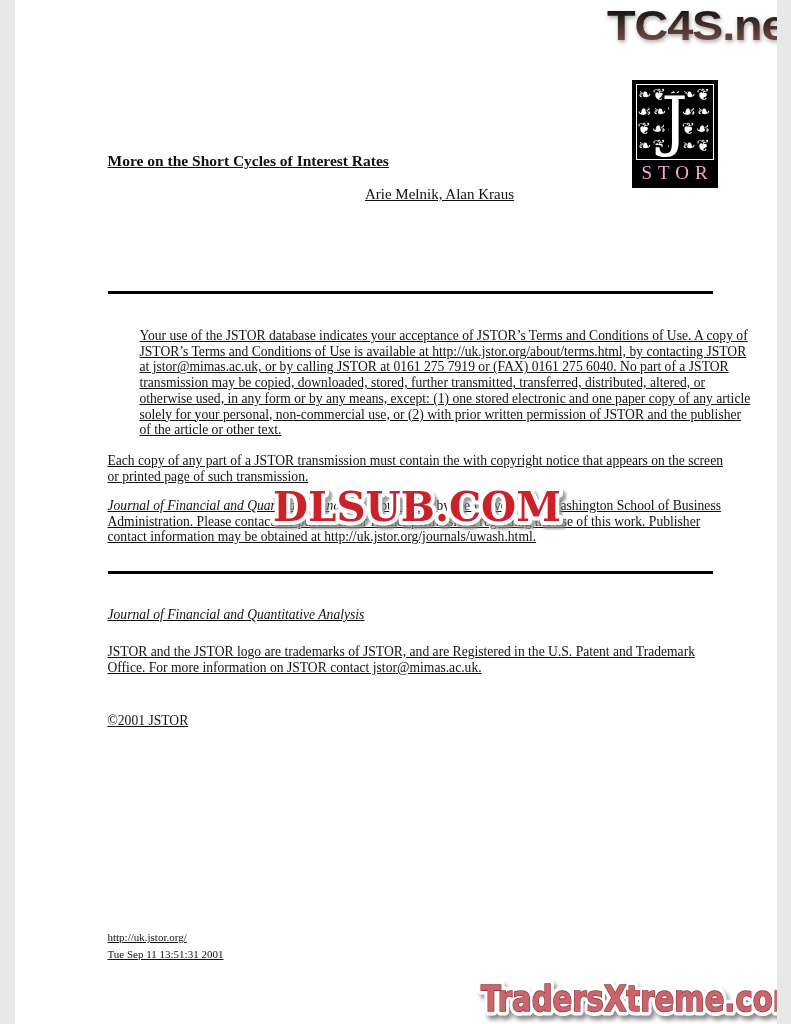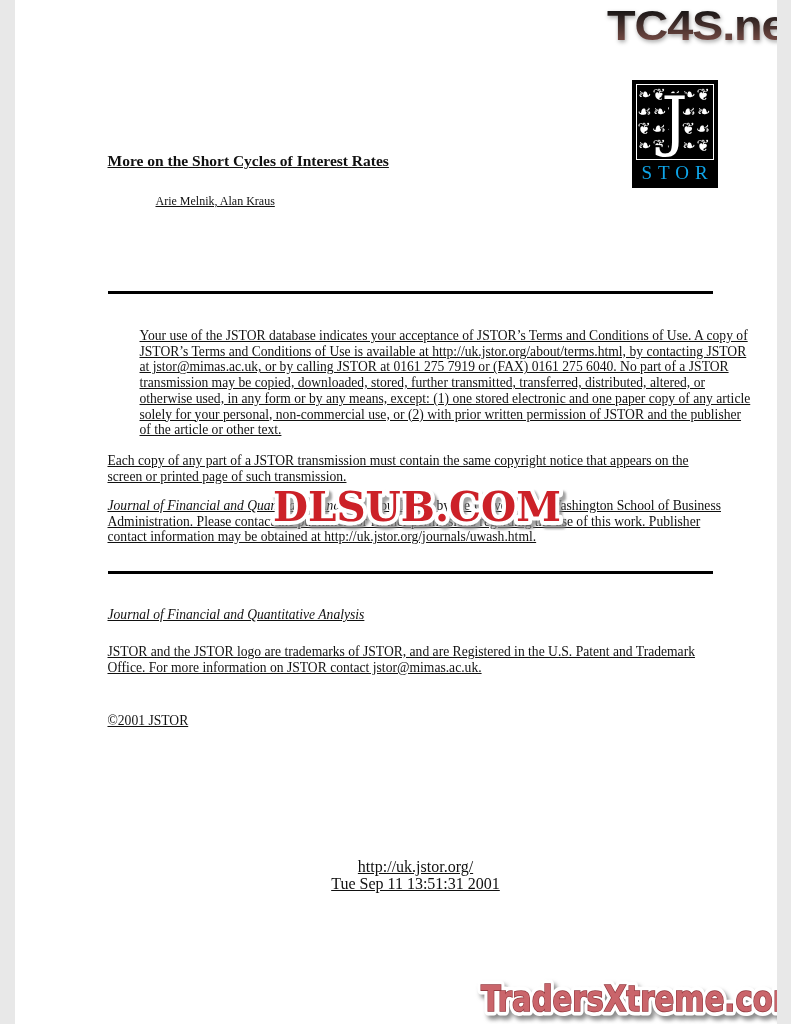--- a/index.html
+++ b/index.html
@@ -27,40 +27,40 @@
     word-break: break-all; letter-spacing: 1px; text-align: center; padding-top: 1px;
   }
   .logo-j {
     position: absolute; left: 50%; top: 50%; transform: translate(-50%,-52%);
     color: #fff; font-family: "DejaVu Serif", serif; font-size: 66px; line-height: 66px; font-weight: normal;
     text-shadow: -2px 0 0 #000, 2px 0 0 #000, 0 -2px 0 #000, 0 2px 0 #000,
                  -2px -2px 0 #000, 2px 2px 0 #000, -2px 2px 0 #000, 2px -2px 0 #000,
                  -3px 0 0 #000, 3px 0 0 #000;
   }
   .logo-stor {
-    color: #0ea5e9; font-family: "Liberation Serif", serif; font-size: 19px; line-height: 26px;
+    color: #f9a8d4; font-family: "Liberation Serif", serif; font-size: 19px; line-height: 26px;
     text-align: center; letter-spacing: 6px; text-indent: 6px;
   }
 
   
   .abs { position: absolute; left: 93px; width: 616px; text-decoration: underline; }
   .title { top: 152px; font-weight: bold; font-size: 15.5px; }
-  .authors { top: 194px; padding-left: 48px; font-size: 12px; }
+  .authors { top: 186px; padding-left: 48px; font-size: 15px; text-align: center; }
   .citation { top: 226px; padding-left: 48px; font-size: 14.5px; line-height: 18.5px; }
   .rule { position: absolute; left: 93px; width: 605px; height: 3px; background: #000; }
   .rule-1 { top: 291px; }
   .rule-2 { top: 571px; }
   .body-text { font-size: 13.6px; line-height: 15.7px; }
   .para-1 { top: 328px; margin-left: 32px; }
   .para-2 { top: 453px; }
   .para-3 { top: 498px; }
   .pub-block { top: 607px; font-size: 13.6px; line-height: 15.7px; }
   .notice { top: 644px; }
   .copyright-2001 { top: 713px; font-size: 13.6px; }
-  .footer { top: 858px; text-align: center; font-size: 16px; line-height: 17px; }
+  .footer { top: 929px; text-align: left; font-size: 11px; line-height: 17px; }
   .italic { font-style: italic; }
 
   
   .wm-dlsub { position: absolute; left: 250px; top: 479px; filter: drop-shadow(3px 4px 1px rgba(130,130,130,0.75)); }
   .wm-dlsub text { font-family: "DejaVu Serif", serif; font-weight: bold; font-size: 41px; }
 
   
   .wm-traders { position: absolute; left: 460px; top: 975px; filter: drop-shadow(3px 4px 2px rgba(110,110,110,0.8)); }
   .wm-traders text { font-family: "DejaVu Sans", sans-serif; font-weight: bold; font-size: 35px; }
 </style>
@@ -86,21 +86,21 @@
     </div>
     <div class="logo-stor">STOR</div>
   </div>
 
   <div class="abs title">More on the Short Cycles of Interest Rates</div>
   <div class="abs authors">Arie Melnik, Alan Kraus</div>
 
   <div class="rule rule-1"></div>
 
   <div class="abs body-text para-1">Your use of the JSTOR database indicates your acceptance of JSTOR’s Terms and Conditions of Use.  A copy of JSTOR’s Terms and Conditions of Use is available at http://uk.jstor.org/about/terms.html,  by contacting JSTOR at jstor@mimas.ac.uk, or by calling JSTOR at 0161 275 7919 or (FAX) 0161 275 6040. No part of a JSTOR transmission may be copied, downloaded, stored, further transmitted, transferred, distributed, altered, or otherwise used, in any form or by any means, except: (1) one stored electronic and one paper copy of any article solely for your personal, non-commercial use, or (2) with prior written permission of JSTOR and the publisher of the article or other text.</div>
-  <div class="abs body-text para-2">Each copy of any part of a JSTOR transmission must contain the same copyright notice that appears on the screen or printed page of such transmission.</div>
+  <div class="abs body-text para-2">Each copy of any part of a JSTOR transmission must contain the with copyright notice that appears on the screen or printed page of such transmission.</div>
   <div class="abs body-text para-3">
     <span class="italic">Journal of Financial and Quantitative Analysis</span><span> is published by the University of Washington School of Business Administration.  Please contact the publisher for further permissions regarding the use of this work. Publisher contact information may be obtained at http://uk.jstor.org/journals/uwash.html.</span>
   </div>
 
   <svg class="wm-dlsub" width="306" height="58">
     <text x="8" y="42" fill="#ffffff" stroke="#ffffff" stroke-width="8" stroke-linejoin="round" paint-order="stroke" textLength="288" lengthAdjust="spacingAndGlyphs">DLSUB.COM</text>
     <text x="8" y="42" fill="#cc2128" textLength="288" lengthAdjust="spacingAndGlyphs">DLSUB.COM</text>
   </svg>
 
   <div class="rule rule-2"></div>

